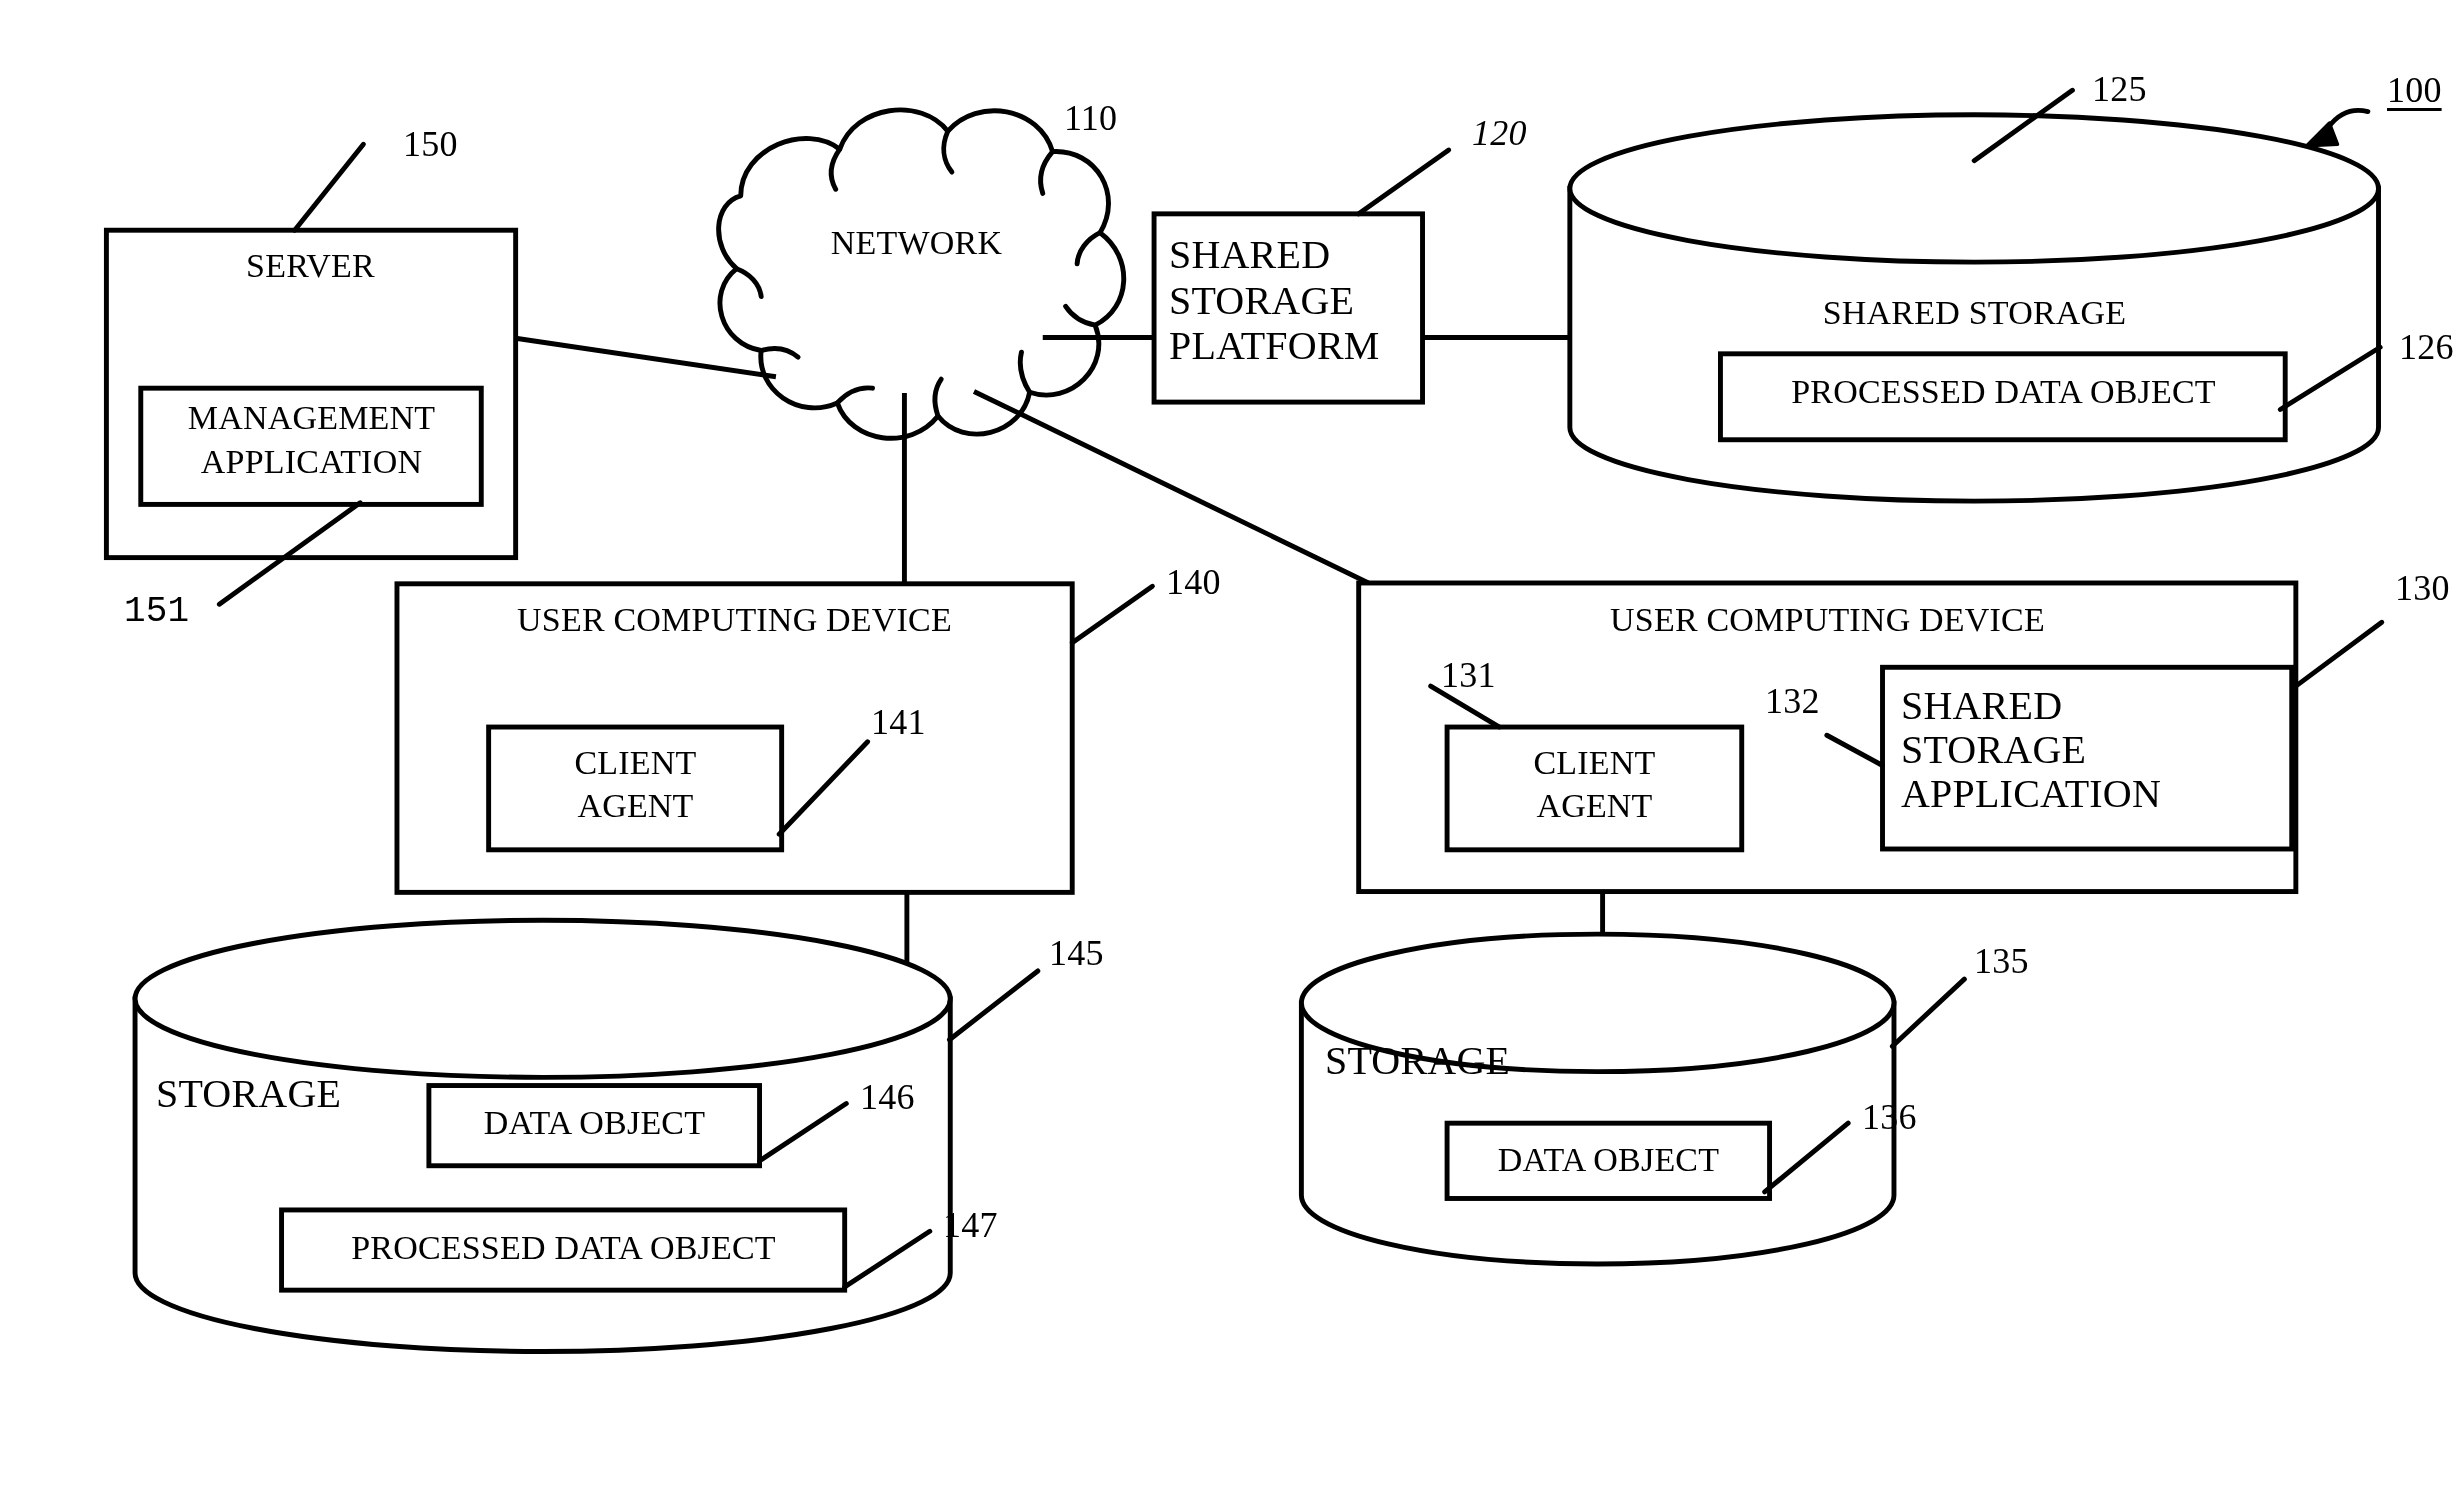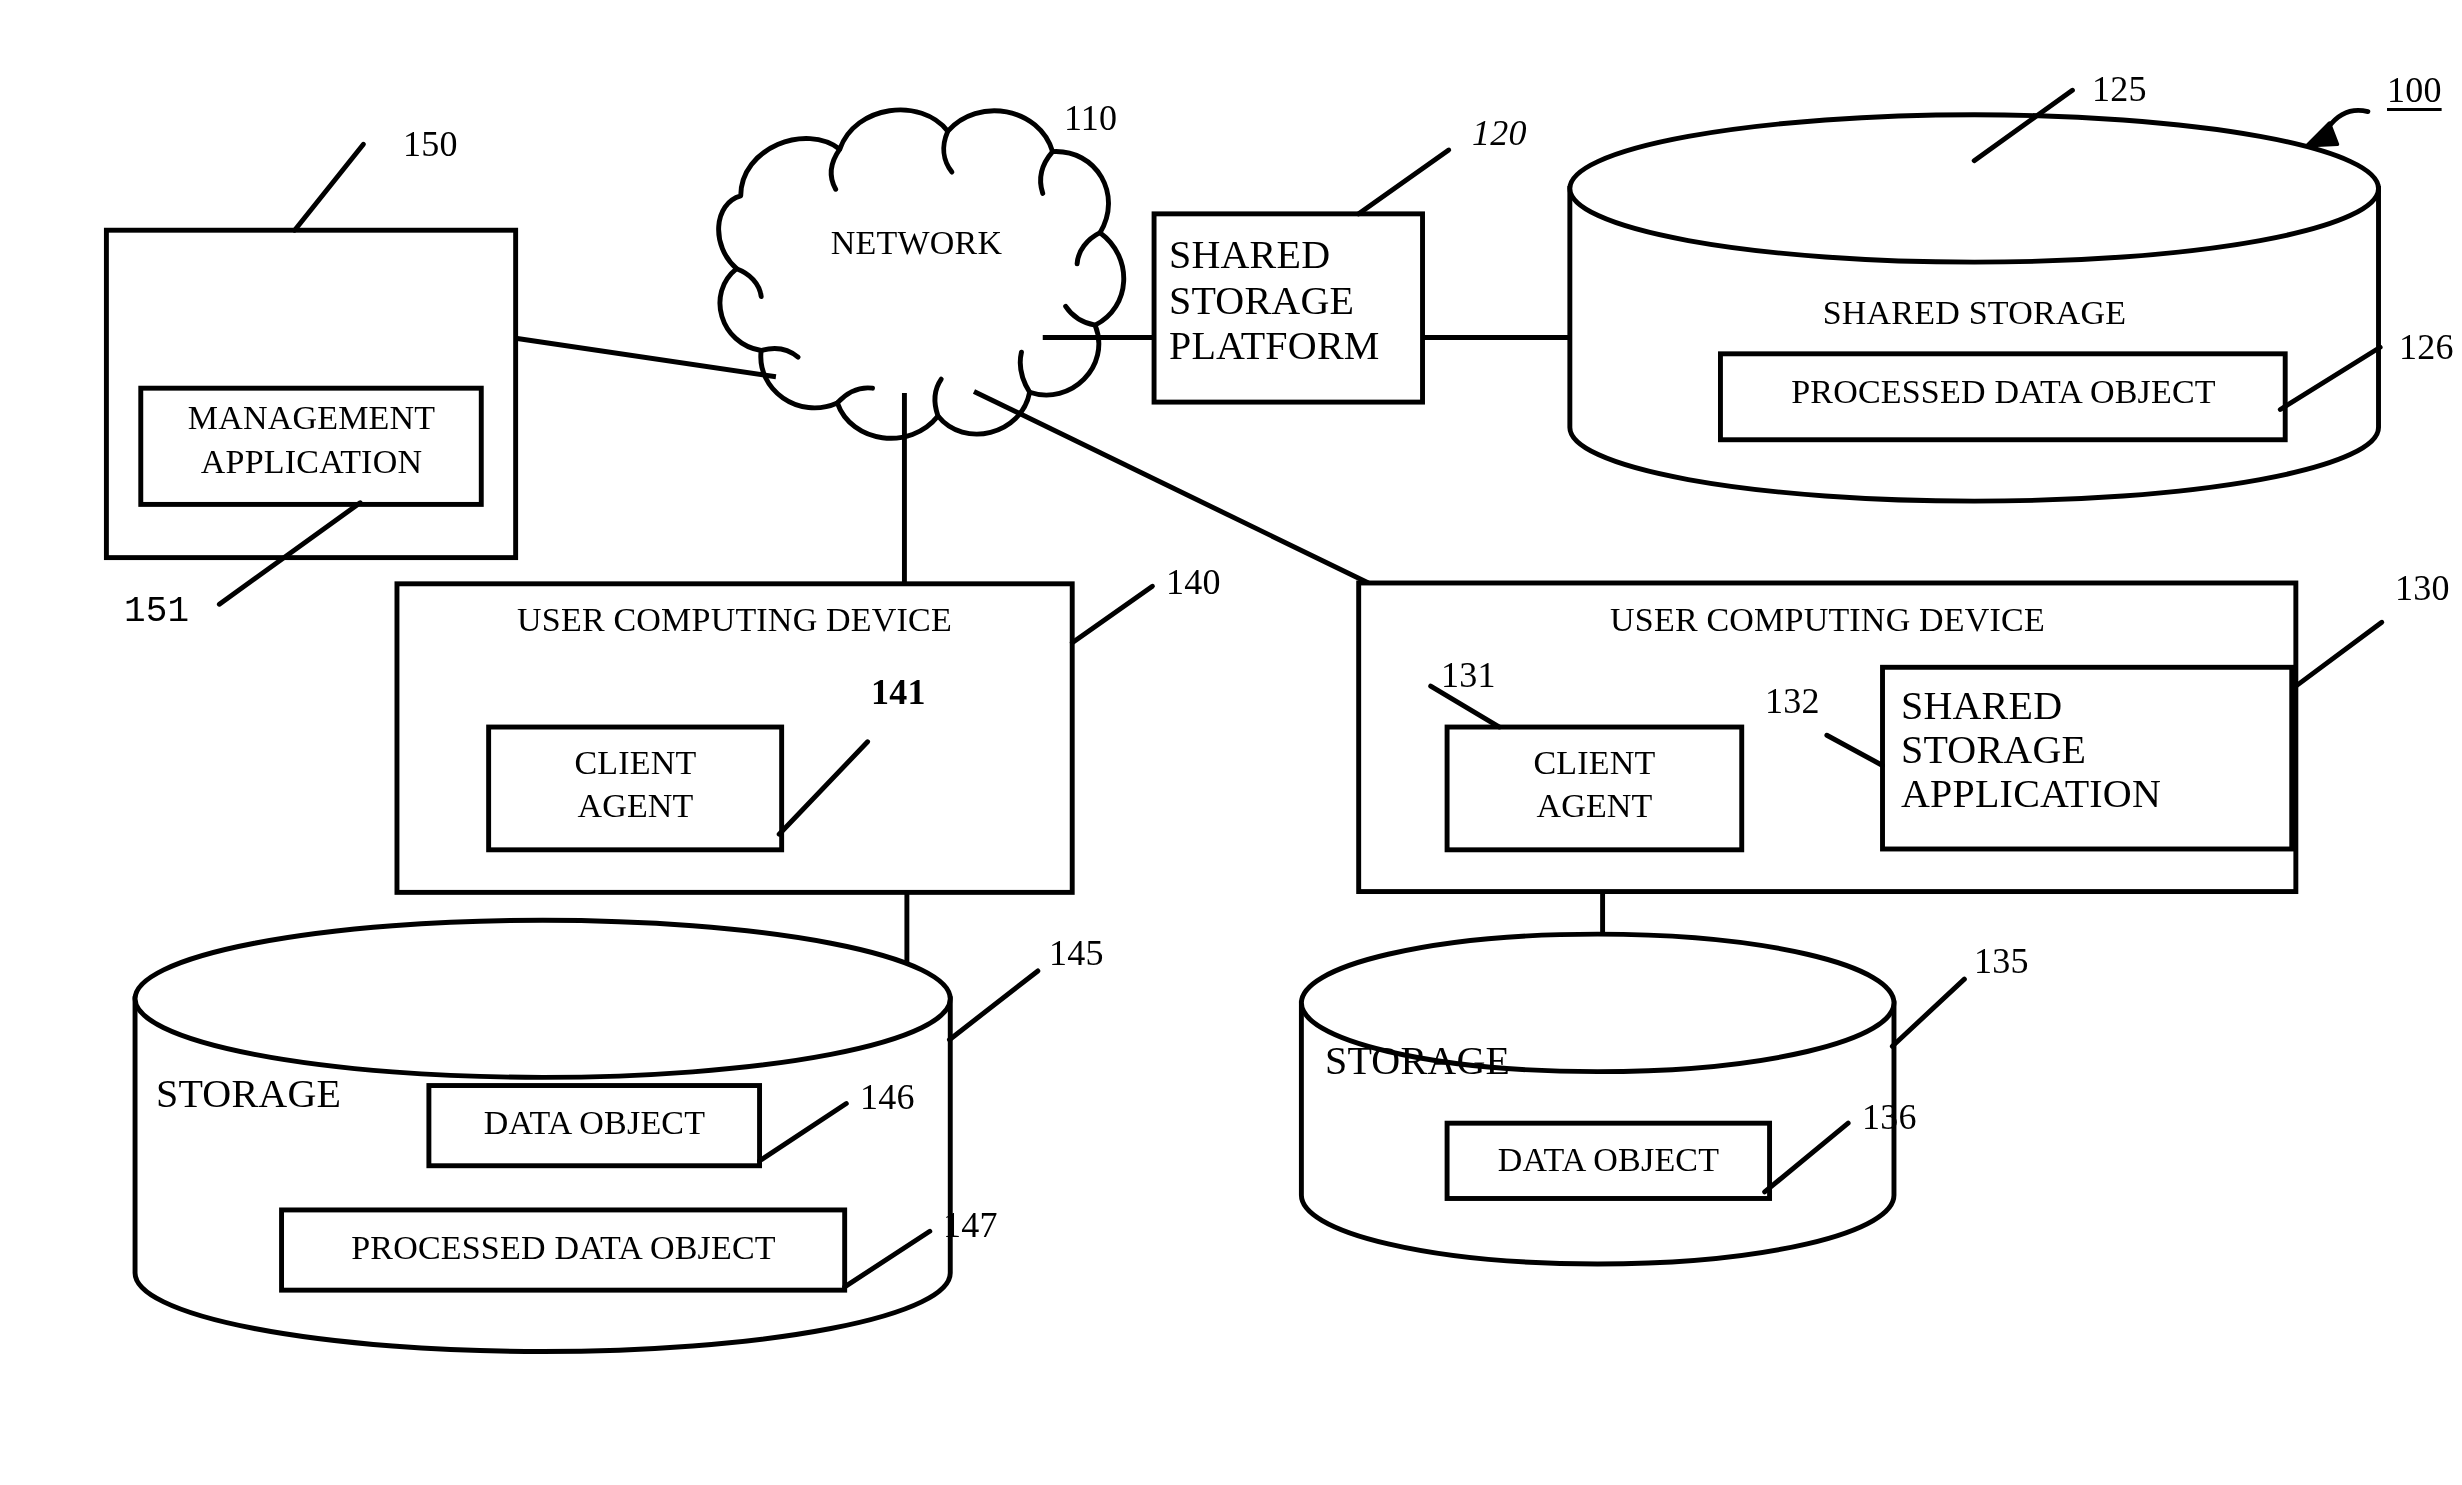--- a/index.html
+++ b/index.html
@@ -197,20 +197,21 @@
     </g>
     <rect x="1768" y="1372" width="394" height="92" class="box-fill"></rect>
 
     <path d="M 2312 1278 L 2400 1196" class="stroke-lead"></path>
 
     <path d="M 2156 1456 L 2258 1372" class="stroke-lead"></path>
   </svg>
 
   <div class="lbl ref ref-main" style="left:2387px; top:70px;">100</div>
 
+  <div class="lbl box-title" style="left:106px; top:246px; width:409px;">SERVER</div>
   <div class="lbl ref" style="left:403px; top:124px;">150</div>
 
   <div class="lbl box-title" style="left:141px; top:398px; width:341px;">MANAGEMENT</div>
   <div class="lbl box-title" style="left:141px; top:442px; width:341px;">APPLICATION</div>
   <div class="lbl ref" style="left:124px; top:591px;font-family:Liberation Mono, monospace;">151</div>
 
   <div class="lbl box-title" style="left:753px; top:223px; width:327px;">NETWORK</div>
   <div class="lbl ref" style="left:1064px; top:98px;">110</div>
 
   <div class="lbl box-title-left" style="left:1169px; top:232px; width:262px;">SHARED</div>
@@ -220,21 +221,21 @@
 
   <div class="lbl box-title" style="left:1570px; top:293px; width:809px;">SHARED STORAGE</div>
   <div class="lbl ref" style="left:2092px; top:69px;">125</div>
   <div class="lbl box-title" style="left:1721px; top:372px; width:565px;">PROCESSED DATA OBJECT</div>
   <div class="lbl ref" style="left:2399px; top:327px;">126</div>
 
   <div class="lbl box-title" style="left:397px; top:600px; width:675px;">USER COMPUTING DEVICE</div>
   <div class="lbl ref" style="left:1166px; top:562px;">140</div>
   <div class="lbl box-title" style="left:489px; top:743px; width:293px;">CLIENT</div>
   <div class="lbl box-title" style="left:489px; top:786px; width:293px;">AGENT</div>
-  <div class="lbl ref" style="left:871px; top:672px;font-weight:bold;">141</div>
+  <div class="lbl ref" style="left:871px; top:702px;">141</div>
 
   <div class="lbl box-title" style="left:1359px; top:600px; width:937px;">USER COMPUTING DEVICE</div>
   <div class="lbl ref" style="left:2395px; top:568px;">130</div>
   <div class="lbl box-title" style="left:1447px; top:743px; width:295px;">CLIENT</div>
   <div class="lbl box-title" style="left:1447px; top:786px; width:295px;">AGENT</div>
   <div class="lbl ref" style="left:1441px; top:655px;">131</div>
 
   <div class="lbl box-title-left" style="left:1901px; top:683px; width:391px;">SHARED</div>
   <div class="lbl box-title-left" style="left:1901px; top:727px; width:391px;">STORAGE</div>
   <div class="lbl box-title-left" style="left:1901px; top:771px; width:391px;">APPLICATION</div>

